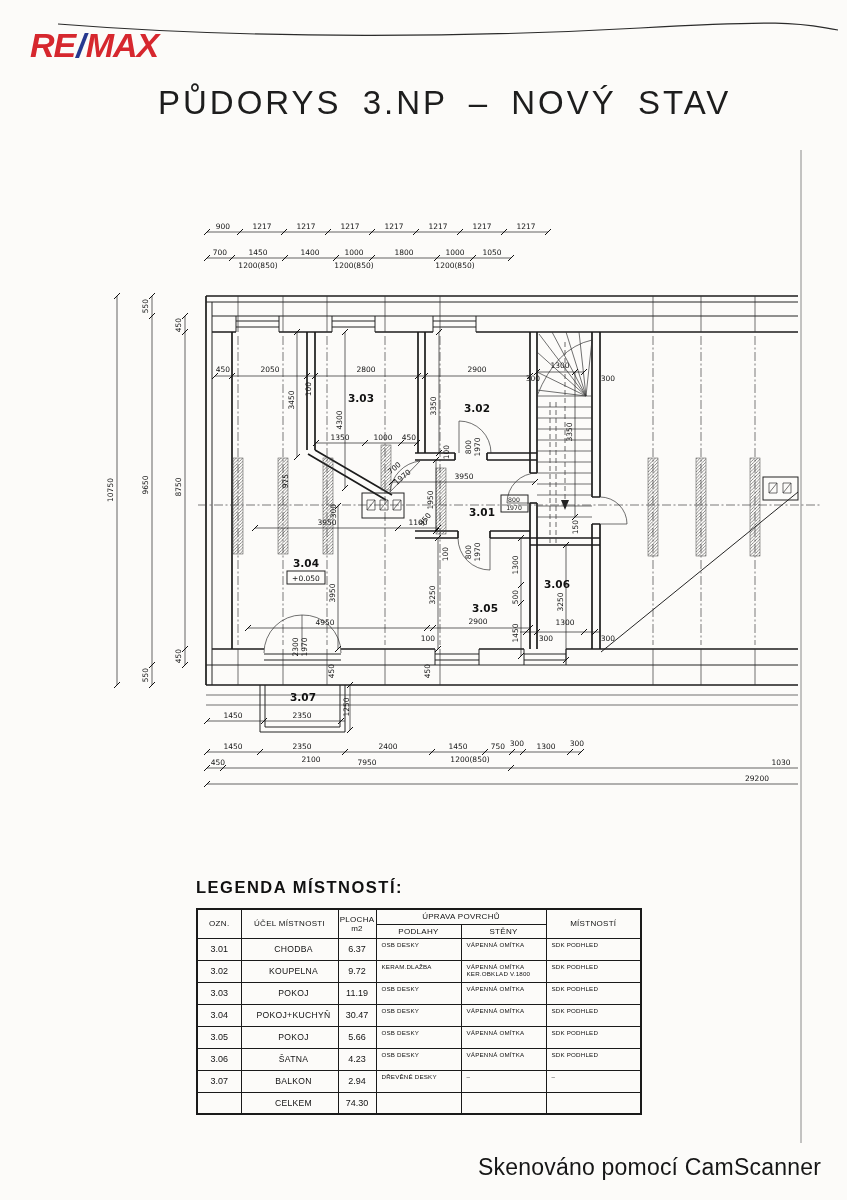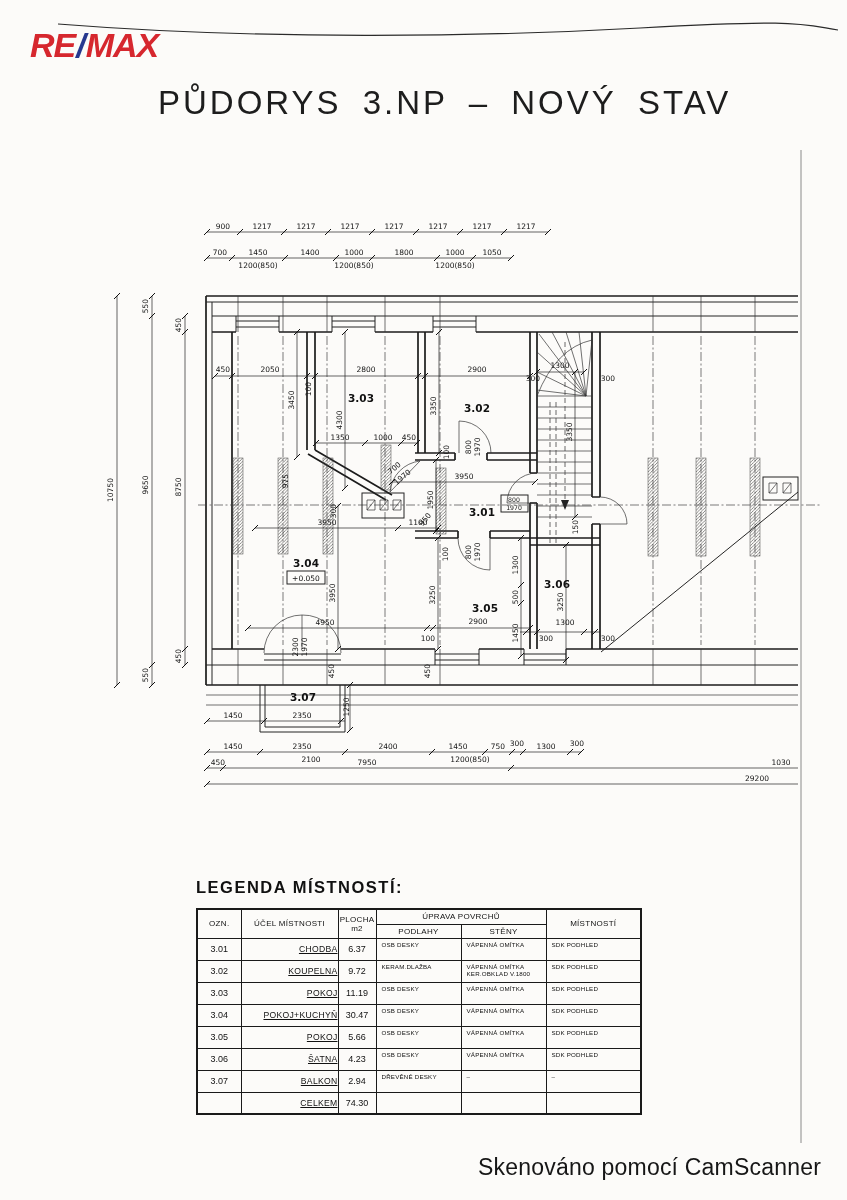--- a/index.html
+++ b/index.html
@@ -27,21 +27,21 @@
   .fold{stroke:#8a8a8a;stroke-width:1;fill:none;}
   .curve{stroke:#2b2b2b;stroke-width:1.2;fill:none;}
   
   .legend-wrap{position:absolute;left:196px;top:842px;width:448px;color:#111;margin-top:36px;}
   .legend-title{font-size:16.5px;font-weight:bold;letter-spacing:1.5px;margin-bottom:11px;}
   table.legend{border-collapse:collapse;table-layout:fixed;width:444px;border:2px solid #1a1a1a;}
   table.legend td,table.legend th{border:1px solid #1a1a1a;padding:0;overflow:hidden;}
   table.legend th{font-weight:normal;font-size:8px;letter-spacing:.3px;}
   tr.hdr1{height:15px;} tr.hdr2{height:14px;} tr.body{height:22px;}
   .c-ozn{font-size:9px;text-align:center;}
-  .c-ucel{font-size:8.6px;text-align:right;padding-left:8px !important;letter-spacing:.3px;text-decoration:underline;}
+  .c-ucel{font-size:8.6px;text-align:center;padding-left:8px !important;letter-spacing:.3px;}
   .c-plo{font-size:9px;text-align:center;}
   .c-srf{font-size:6.2px;text-align:left;vertical-align:top;padding:2px 2px 0 5px !important;line-height:1.25;white-space:pre-line;letter-spacing:.2px;}
   .scan-credit{position:absolute;right:26px;top:1154px;font-size:23px;color:#161616;letter-spacing:.2px;}
 </style>
 </head>
 <body>
 
 <div class="page">
 
   <div class="logo">

